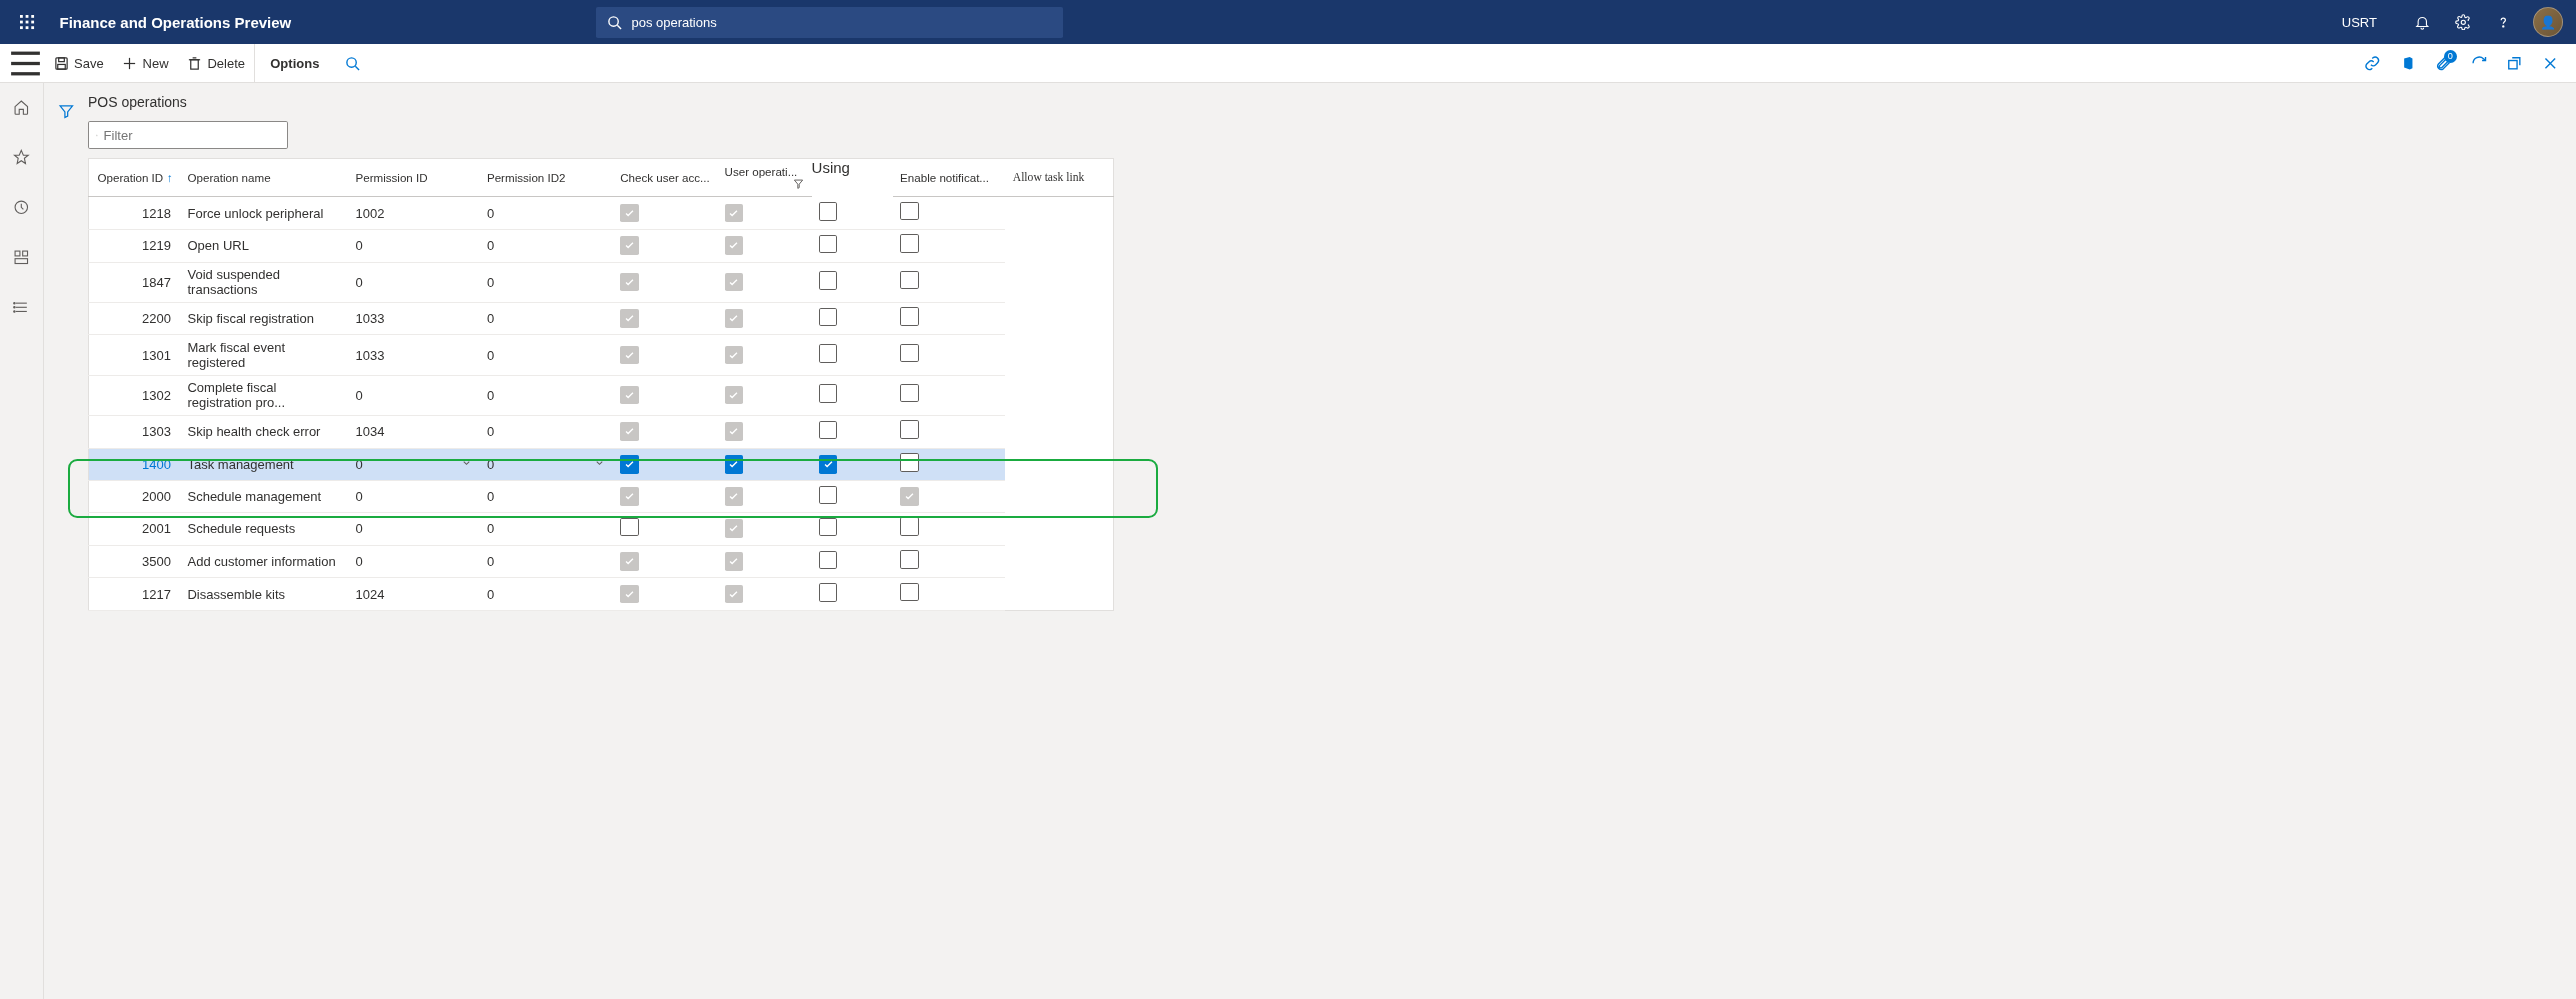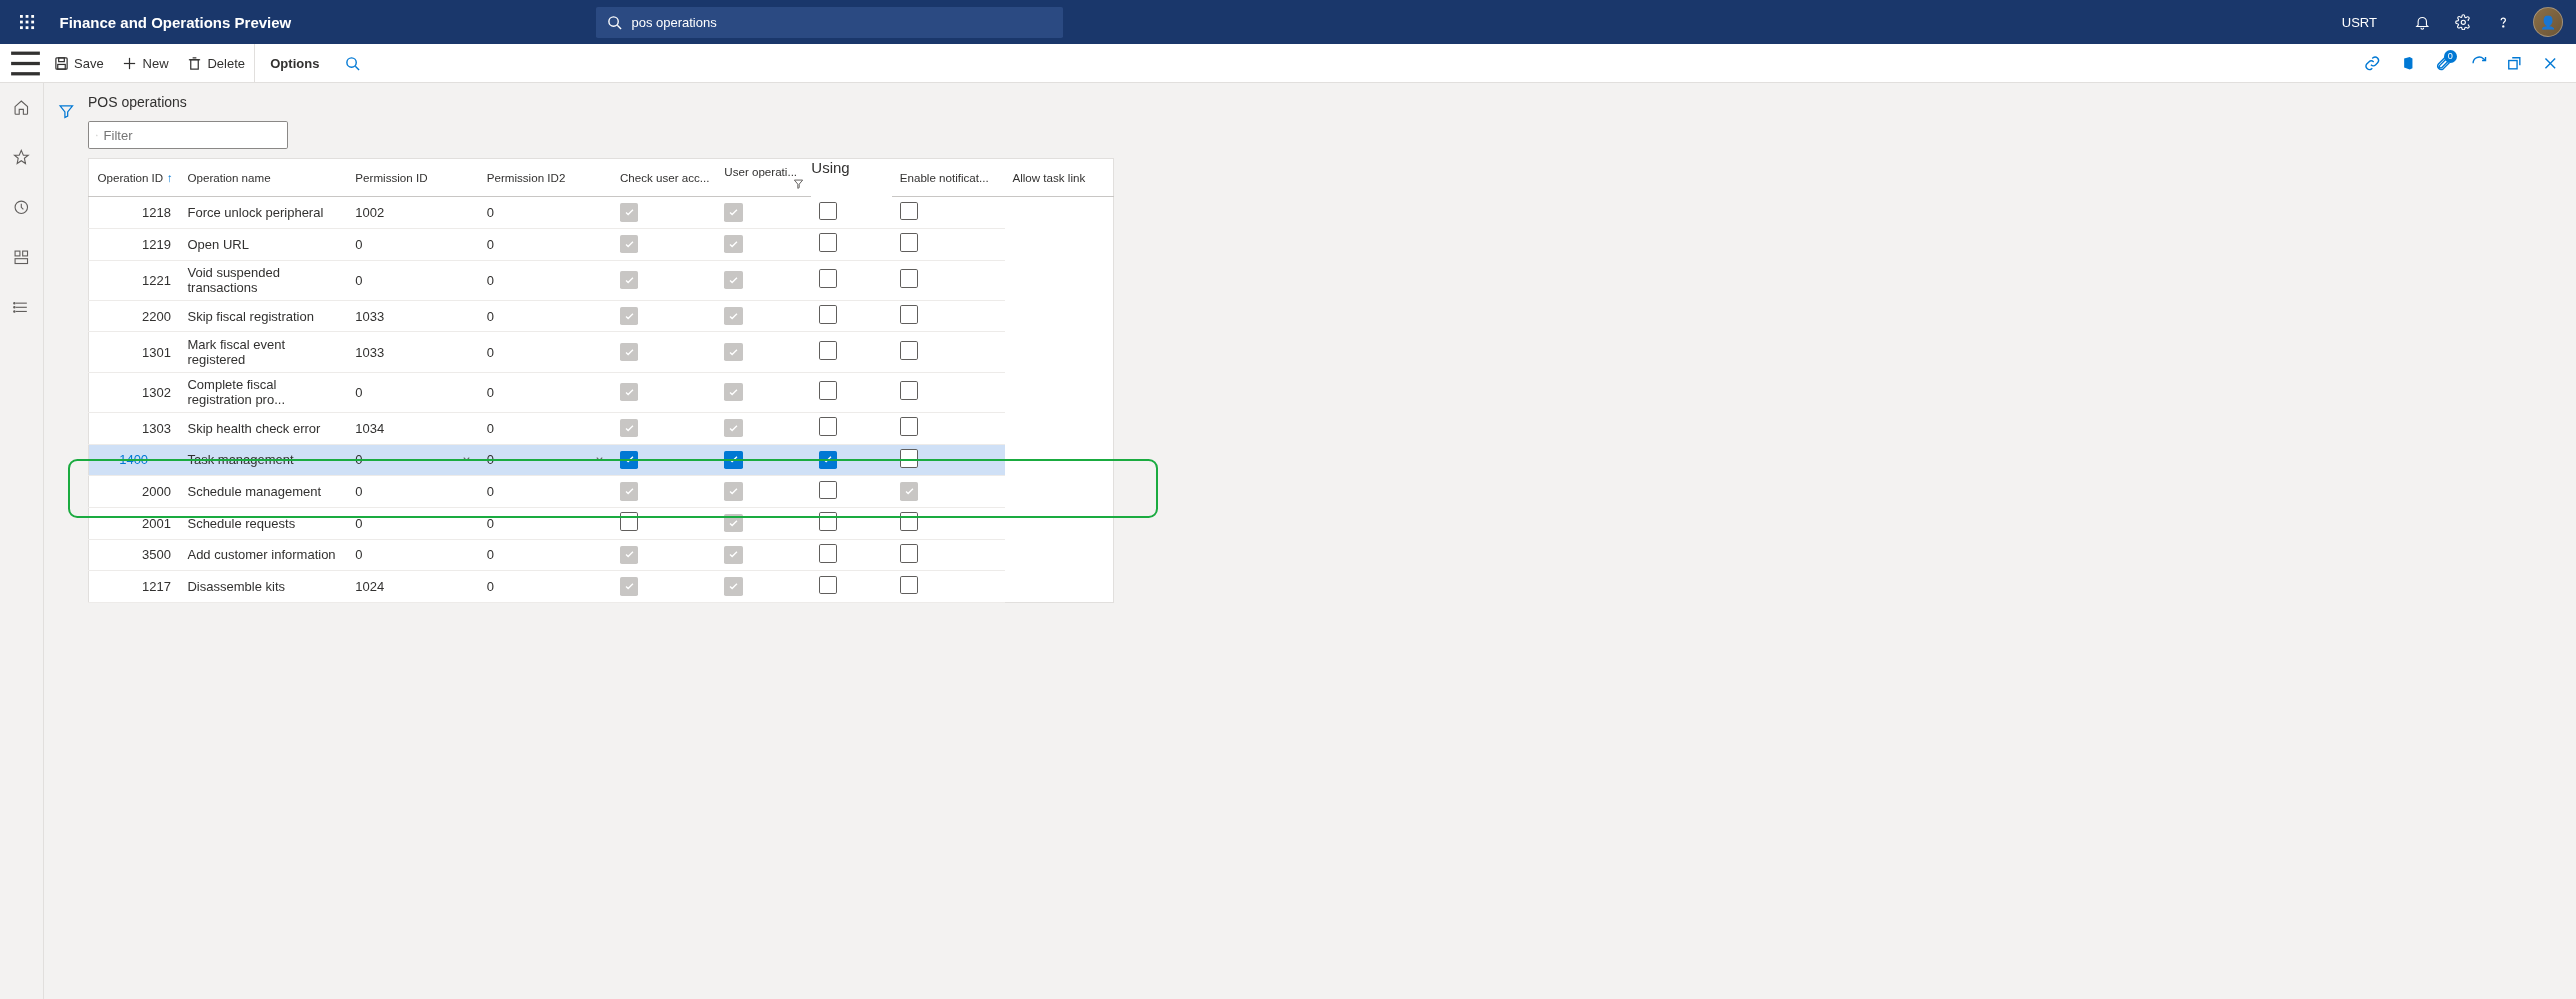--- a/index.html
+++ b/index.html
@@ -166,27 +166,27 @@
     }
     .gcell {
       display:table-cell;
       border-bottom:0.9px solid #edebe9;
       padding:4.6px 7.4px;
       font-size:13px;
       vertical-align:middle;
       height:29px;
     }
     .grow.sel .gcell { background:#cfe0f6; }
-    .grow.sel .gcell.idcell { color:#0078d4;text-align:center; }
+    .grow.sel .gcell.idcell { color:#0078d4; }
     .col-id { width:92px; text-align:right; padding-right:9.2px;}
     .col-name { width:194px; }
     .col-p1 { width:148px; position:relative;}
     .col-p2 { width:148px; position:relative;}
     .col-chk { width:97px; }
-    .col-link { width:116px; }
+    .col-link { width:116px;font-family:Liberation Serif, serif; }
     .sort-ind{margin-left:3.7px;color:#0078d4;}
     .hdr-filter{float:right;color:#605e5c;}
     .hdr-filter svg{width:11px;height:11px;}
 
     .chk {
       width:18.5px;height:18.5px;border-radius:1.8px;
       display:inline-flex;align-items:center;justify-content:center;
     }
     .chk.dis { background:#c8c6c4; }
     .chk.on  { background:#0078d4; }
@@ -439,21 +439,21 @@
               </span></div>
             <div class="gcell col-chk"><span class="chk dis">
                 <svg viewBox="0 0 16 16" stroke="#fff" stroke-width="2" fill="none">
                   <path d="M3 8l3 3 7-7"></path>
                 </svg>
               </span></div>
             <div class="gcell col-chk"><span class="chk off"></span></div>
             <div class="gcell col-link"><span class="chk off"></span></div>
           </div>
           <div class="grow">
-            <div class="gcell col-id idcell">1221</div>
+            <div class="gcell col-id idcell">1847</div>
             <div class="gcell col-name">Void suspended transactions</div>
             <div class="gcell col-p1">0</div>
             <div class="gcell col-p2">0</div>
             <div class="gcell col-chk"><span class="chk dis">
                 <svg viewBox="0 0 16 16" stroke="#fff" stroke-width="2" fill="none">
                   <path d="M3 8l3 3 7-7"></path>
                 </svg>
               </span></div>
             <div class="gcell col-chk"><span class="chk dis">
                 <svg viewBox="0 0 16 16" stroke="#fff" stroke-width="2" fill="none">

